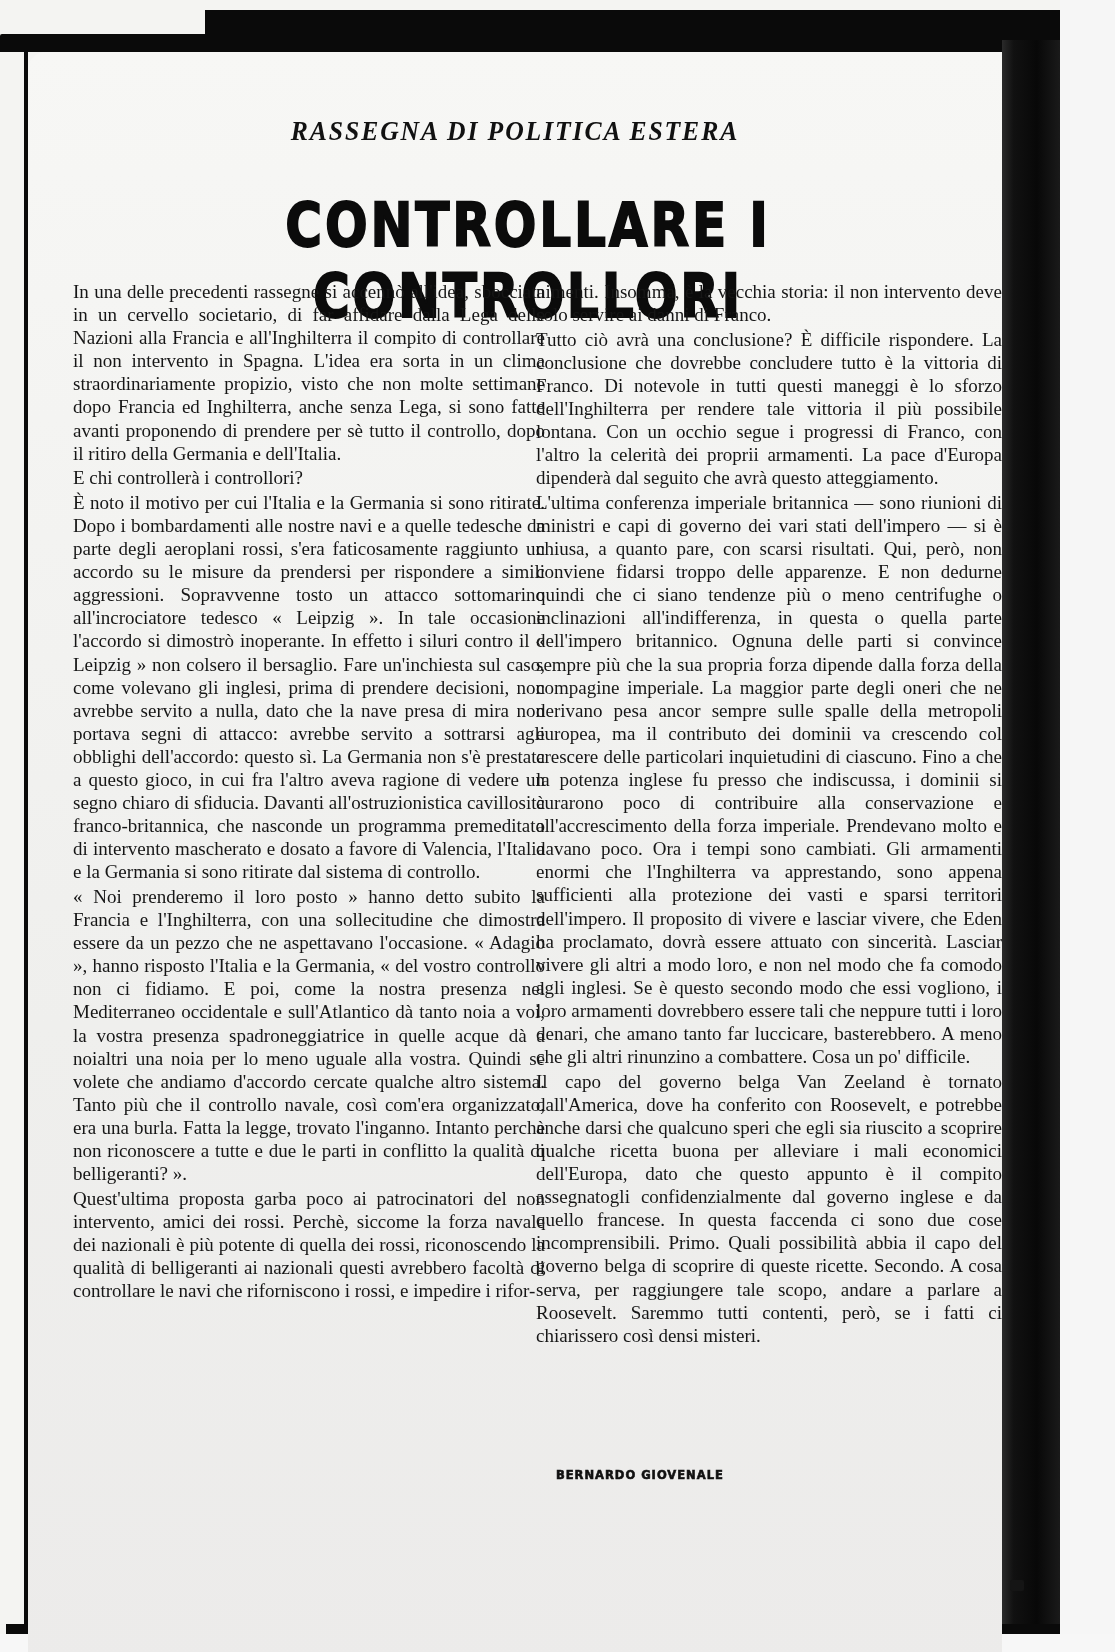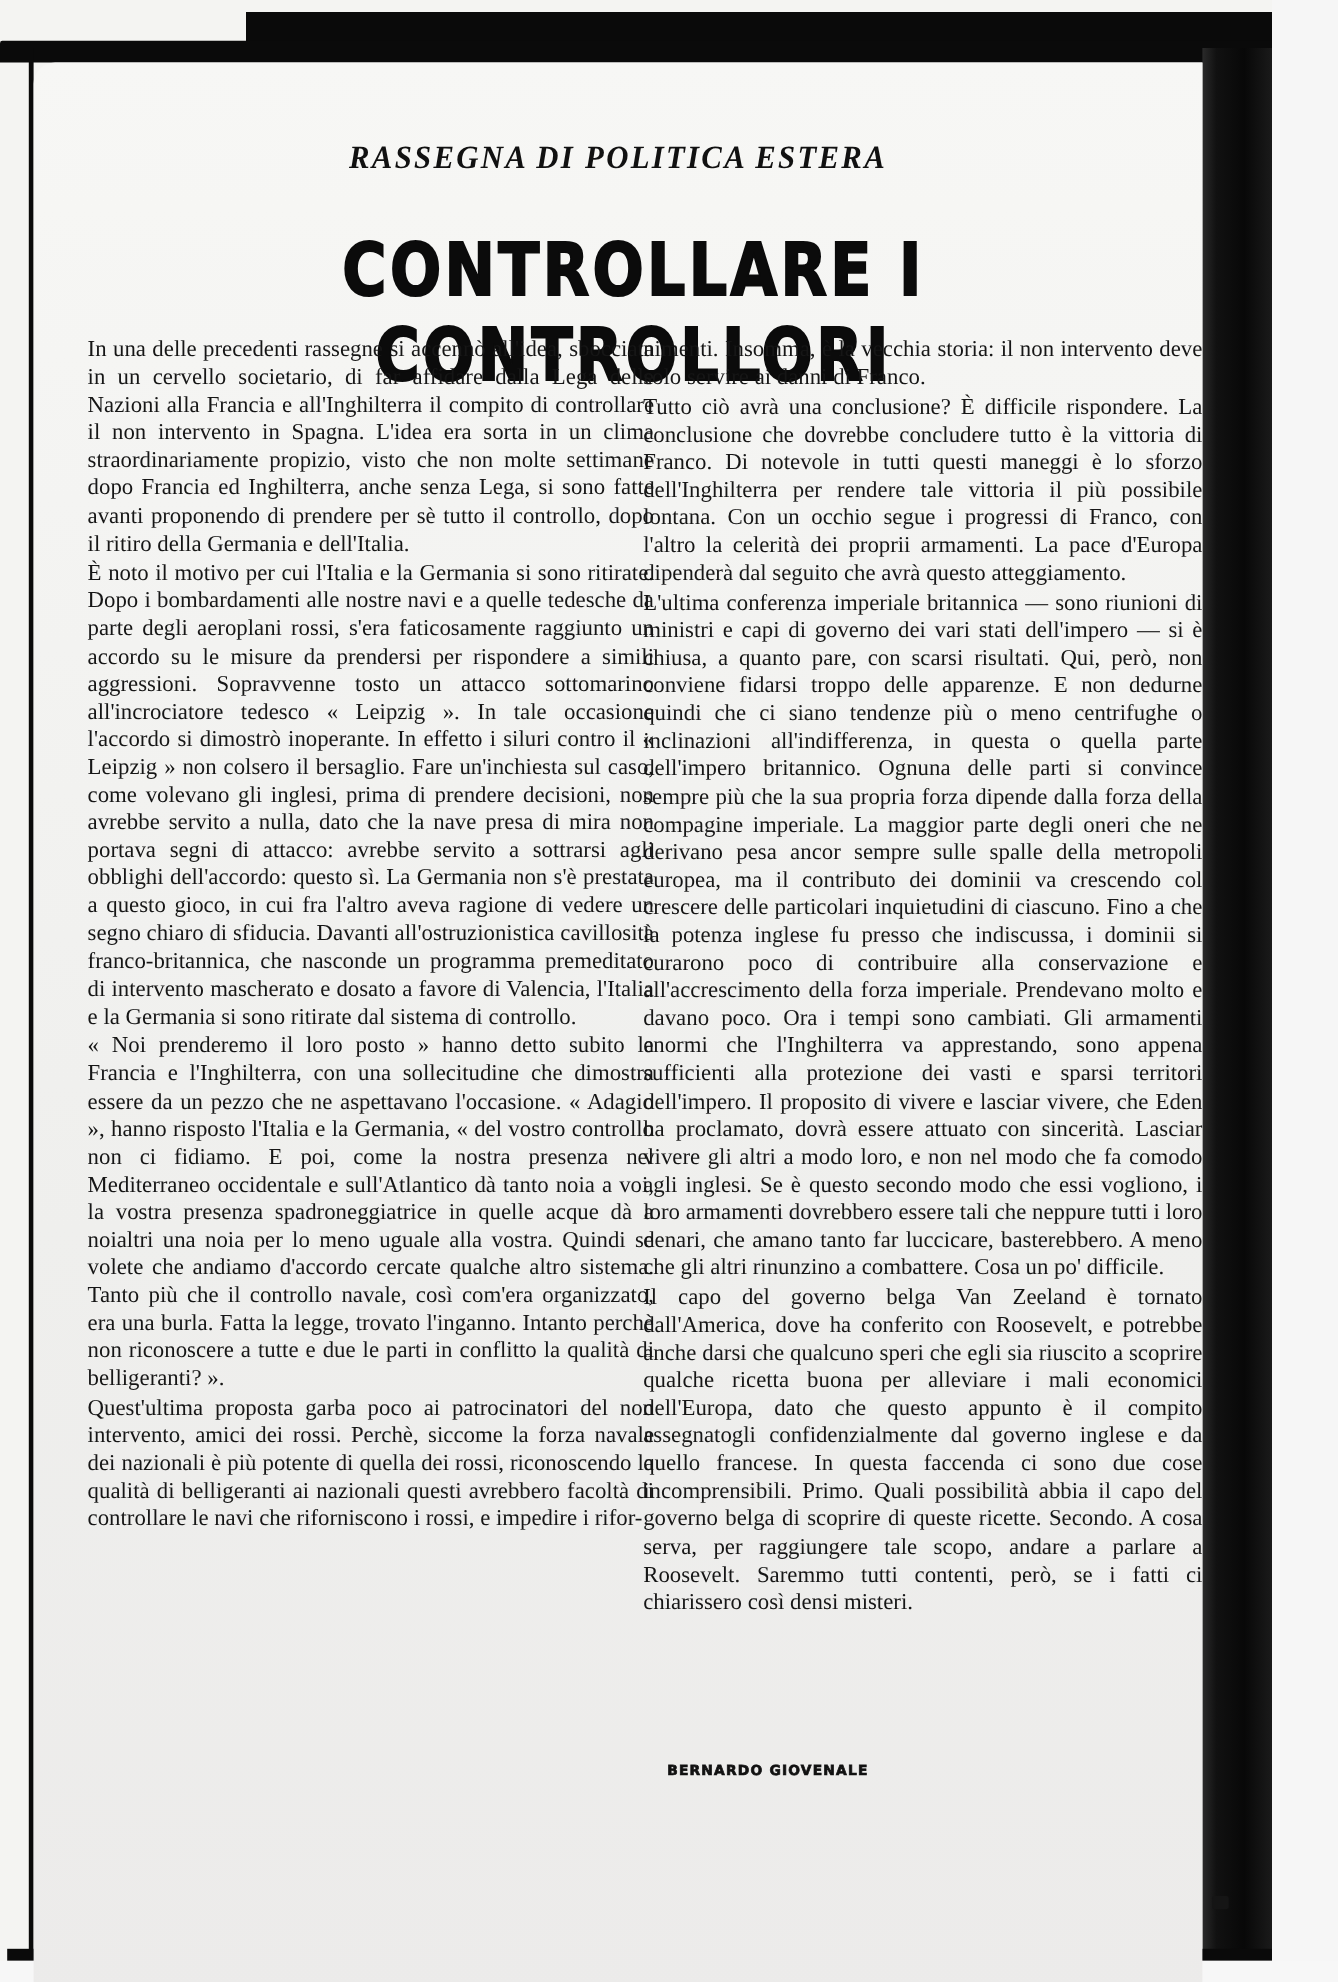--- a/index.html
+++ b/index.html
@@ -85,20 +85,21 @@
 <div class="frame-bottom"></div>
 <div class="right-margin-strip"></div>
 <div class="bottom-strip"></div>
 
 <div class="page">
   <div class="section-label">RASSEGNA DI POLITICA ESTERA</div>
   <h1 class="headline" style="margin:0;">CONTROLLARE I CONTROLLORI</h1>
 
   <div class="col col-left">
     <p>In una delle precedenti rassegne si accennò all'idea, sbocciata in un cervello societario, di far affidare dalla Lega delle Nazioni alla Francia e all'Inghilterra il compito di controllare il non intervento in Spagna. L'idea era sorta in un clima straordinariamente propizio, visto che non molte settimane dopo Francia ed Inghilterra, anche senza Lega, si sono fatte avanti proponendo di prendere per sè tutto il controllo, dopo il ritiro della Germania e dell'Italia.</p>
+    <p>E chi controllerà i controllori?</p>
     <p>È noto il motivo per cui l'Italia e la Germania si sono ritirate. Dopo i bombardamenti alle nostre navi e a quelle tedesche da parte degli aeroplani rossi, s'era faticosamente raggiunto un accordo su le misure da prendersi per rispondere a simili aggressioni. Sopravvenne tosto un attacco sottomarino all'incrociatore tedesco « Leipzig ». In tale occasione l'accordo si dimostrò inoperante. In effetto i siluri contro il « Leipzig » non colsero il bersaglio. Fare un'inchiesta sul caso, come volevano gli inglesi, prima di prendere decisioni, non avrebbe servito a nulla, dato che la nave presa di mira non portava segni di attacco: avrebbe servito a sottrarsi agli obblighi dell'accordo: questo sì. La Germania non s'è prestata a questo gioco, in cui fra l'altro aveva ragione di vedere un segno chiaro di sfiducia. Davanti all'ostruzionistica cavillosità franco-britannica, che nasconde un programma premeditato di intervento mascherato e dosato a favore di Valencia, l'Italia e la Germania si sono ritirate dal sistema di controllo.</p>
     <p>« Noi prenderemo il loro posto » hanno detto subito la Francia e l'Inghilterra, con una sollecitudine che dimostra essere da un pezzo che ne aspettavano l'occasione. « Adagio », hanno risposto l'Italia e la Germania, « del vostro controllo non ci fidiamo. E poi, come la nostra presenza nel Mediterraneo occidentale e sull'Atlantico dà tanto noia a voi, la vostra presenza spadroneggiatrice in quelle acque dà a noialtri una noia per lo meno uguale alla vostra. Quindi se volete che andiamo d'accordo cercate qualche altro sistema. Tanto più che il controllo navale, così com'era organizzato, era una burla. Fatta la legge, trovato l'inganno. Intanto perchè non riconoscere a tutte e due le parti in conflitto la qualità di belligeranti? ».</p>
     <p>Quest'ultima proposta garba poco ai patrocinatori del non intervento, amici dei rossi. Perchè, siccome la forza navale dei nazionali è più potente di quella dei rossi, riconoscendo la qualità di belligeranti ai nazionali questi avrebbero facoltà di controllare le navi che riforniscono i rossi, e impedire i rifor-</p>
   </div>
 
   <div class="col col-right">
     <p>nimenti. Insomma, è la vecchia storia: il non intervento deve solo servire ai danni di Franco.</p>
     <p>Tutto ciò avrà una conclusione? È difficile rispondere. La conclusione che dovrebbe concludere tutto è la vittoria di Franco. Di notevole in tutti questi maneggi è lo sforzo dell'Inghilterra per rendere tale vittoria il più possibile lontana. Con un occhio segue i progressi di Franco, con l'altro la celerità dei proprii armamenti. La pace d'Europa dipenderà dal seguito che avrà questo atteggiamento.</p>
     <p>L'ultima conferenza imperiale britannica — sono riunioni di ministri e capi di governo dei vari stati dell'impero — si è chiusa, a quanto pare, con scarsi risultati. Qui, però, non conviene fidarsi troppo delle apparenze. E non dedurne quindi che ci siano tendenze più o meno centrifughe o inclinazioni all'indifferenza, in questa o quella parte dell'impero britannico. Ognuna delle parti si convince sempre più che la sua propria forza dipende dalla forza della compagine imperiale. La maggior parte degli oneri che ne derivano pesa ancor sempre sulle spalle della metropoli europea, ma il contributo dei dominii va crescendo col crescere delle particolari inquietudini di ciascuno. Fino a che la potenza inglese fu presso che indiscussa, i dominii si curarono poco di contribuire alla conservazione e all'accrescimento della forza imperiale. Prendevano molto e davano poco. Ora i tempi sono cambiati. Gli armamenti enormi che l'Inghilterra va apprestando, sono appena sufficienti alla protezione dei vasti e sparsi territori dell'impero. Il proposito di vivere e lasciar vivere, che Eden ha proclamato, dovrà essere attuato con sincerità. Lasciar vivere gli altri a modo loro, e non nel modo che fa comodo agli inglesi. Se è questo secondo modo che essi vogliono, i loro armamenti dovrebbero essere tali che neppure tutti i loro denari, che amano tanto far luccicare, basterebbero. A meno che gli altri rinunzino a combattere. Cosa un po' difficile.</p>
     <p>Il capo del governo belga Van Zeeland è tornato dall'America, dove ha conferito con Roosevelt, e potrebbe anche darsi che qualcuno speri che egli sia riuscito a scoprire qualche ricetta buona per alleviare i mali economici dell'Europa, dato che questo appunto è il compito assegnatogli confidenzialmente dal governo inglese e da quello francese. In questa faccenda ci sono due cose incomprensibili. Primo. Quali possibilità abbia il capo del governo belga di scoprire di queste ricette. Secondo. A cosa serva, per raggiungere tale scopo, andare a parlare a Roosevelt. Saremmo tutti contenti, però, se i fatti ci chiarissero così densi misteri.</p>

